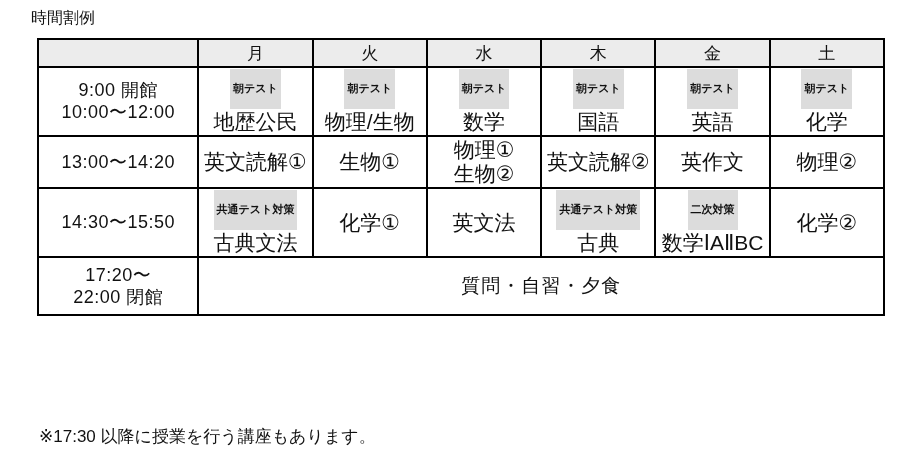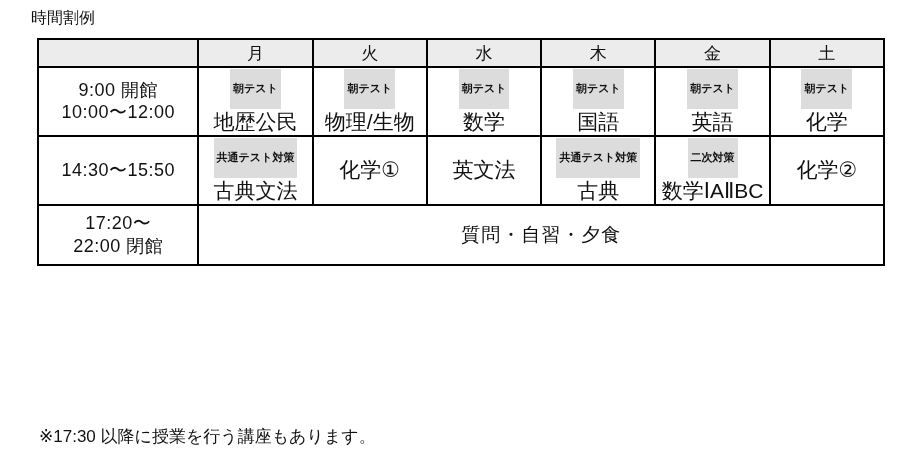--- a/index.html
+++ b/index.html
@@ -142,20 +142,44 @@
             <div><span class="badge">朝テスト</span></div>
             <div class="subject-line">英語</div>
           </td>
           <td>
             <div><span class="badge">朝テスト</span></div>
             <div class="subject-line">化学</div>
           </td>
         </tr>
         <tr>
           <th class="time-cell">
+            <div>13:00〜14:20</div>
+          </th>
+          <td>
+            <div class="subject-line">英文読解①</div>
+          </td>
+          <td>
+            <div class="subject-line">生物①</div>
+          </td>
+          <td>
+            <div class="subject-line">物理①</div>
+            <div class="subject-line">生物②</div>
+          </td>
+          <td>
+            <div class="subject-line">英文読解②</div>
+          </td>
+          <td>
+            <div class="subject-line">英作文</div>
+          </td>
+          <td>
+            <div class="subject-line">物理②</div>
+          </td>
+        </tr>
+        <tr>
+          <th class="time-cell">
             <div>14:30〜15:50</div>
           </th>
           <td>
             <div><span class="badge">共通テスト対策</span></div>
             <div class="subject-line">古典文法</div>
           </td>
           <td>
             <div class="subject-line">化学①</div>
           </td>
           <td>

